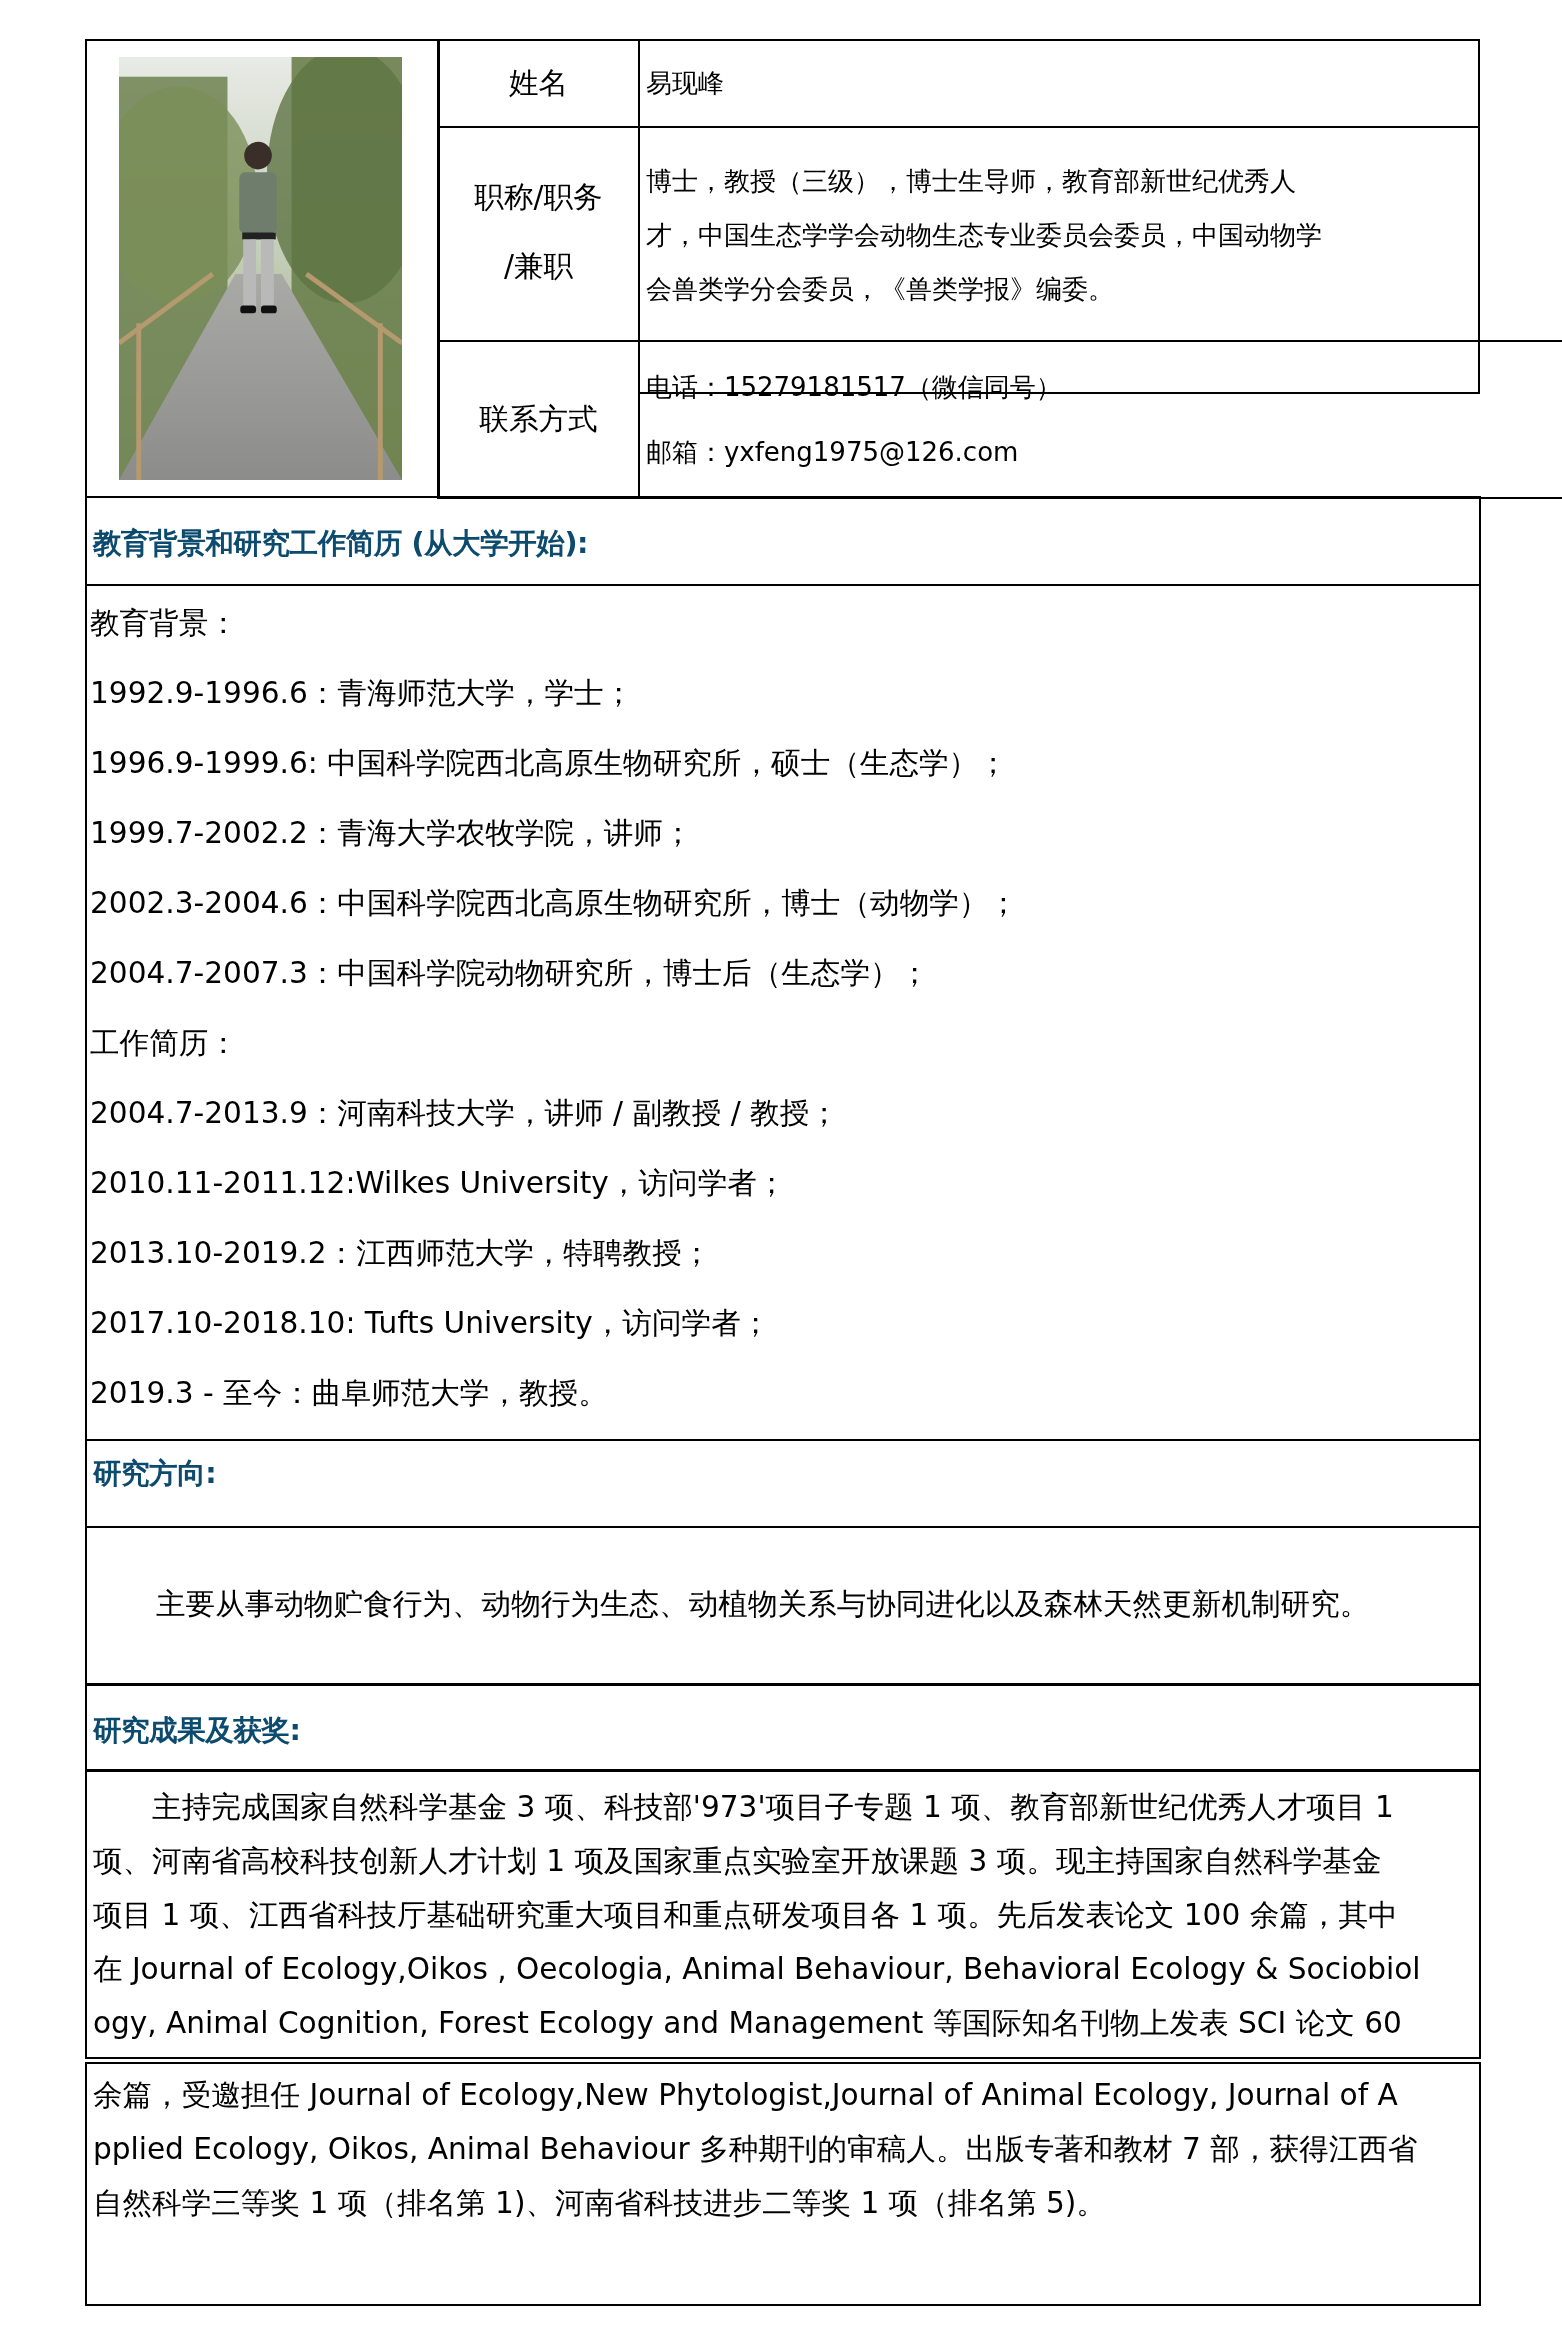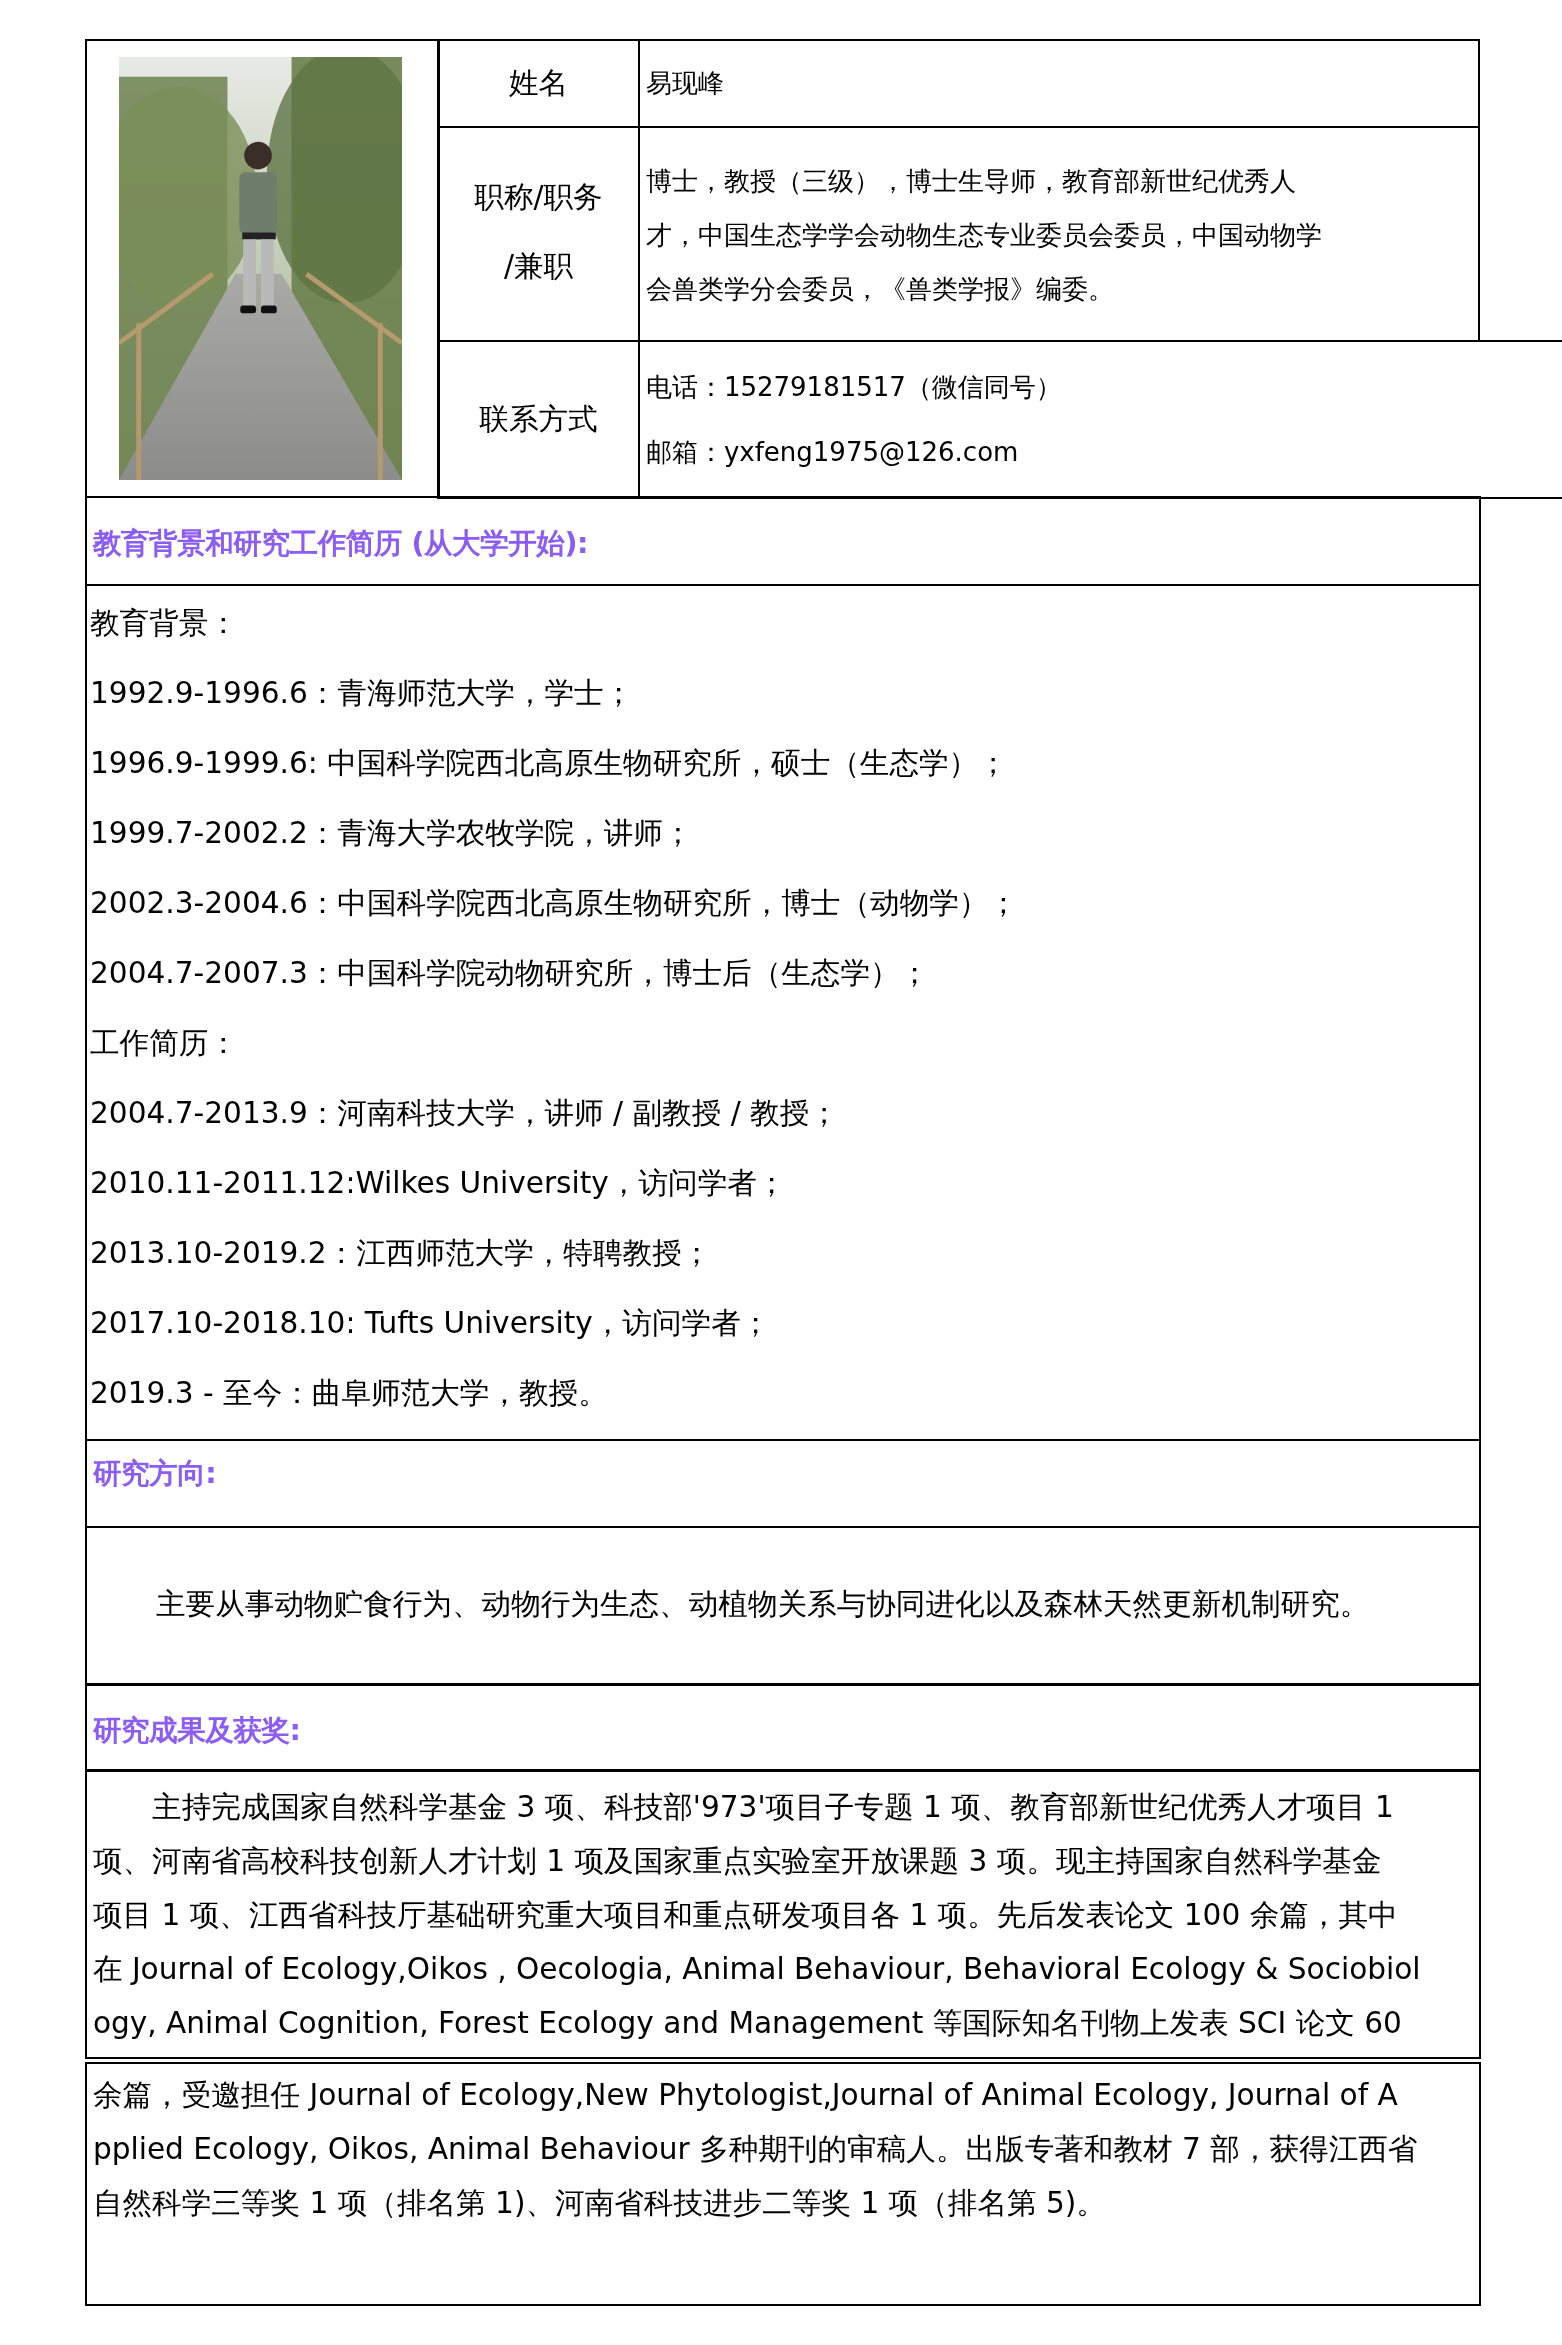--- a/index.html
+++ b/index.html
@@ -7,21 +7,21 @@
     width: 1562px; height: 2345px; position: relative; overflow: hidden;
     font-family: "DejaVu Sans", "Liberation Sans", sans-serif;
     color: #000;
   }
   .cell { border: 2px solid #000; box-sizing: border-box; position: absolute; }
   .label-text {
     font-size: 29.6px; line-height: 71px; text-align: center; width: 100%;
   }
   .value-text { font-size: 26px; line-height: 54px; padding-left: 5.9px; }
   .section-title {
-    color: #8b5cf6; font-weight: bold; font-size: 28.6px;
+    color: #0c4a6e; font-weight: bold; font-size: 28.6px;
     position: absolute; left: 5.9px; letter-spacing: -0.5px;
   }
   .body-line { font-size: 29.6px; line-height: 70px; white-space: nowrap; padding-left: 3px; }
   .para { font-size: 29.6px; line-height: 54px; padding: 0 5.9px; text-align: justify; word-break: break-all; }
   .photo { position: absolute; left: 119px; top: 57px; width: 283px; height: 423px; overflow: hidden; }
 </style>
 </head>
 <body>
 
 <div class="cell" style="left:85px; top:39px; width:355px; height:459px;"></div>
@@ -63,21 +63,21 @@
   <div class="label-text" style="line-height:85px;">姓名</div>
 </div>
 <div class="cell" style="left:638px; top:39px; width:842px; height:89px;">
   <div class="value-text" style="line-height:85px;">易现峰</div>
 </div>
 
 <div class="cell" style="left:437px; top:126px; width:203px; height:216px;">
   <div class="label-text" style="margin-top:35px; line-height:69px;">职称/职务</div>
   <div class="label-text" style="line-height:69px;">/兼职</div>
 </div>
-<div class="cell" style="left:638px; top:126px; width:842px; height:216px;">
+<div class="cell" style="left:638px; top:126px; width:842px; height:268px;">
   <div style="padding-top:25.6px;">
     <div class="value-text" style="white-space:nowrap;">博士，教授（三级），博士生导师，教育部新世纪优秀人</div>
     <div class="value-text" style="white-space:nowrap;">才，中国生态学学会动物生态专业委员会委员，中国动物学</div>
     <div class="value-text" style="white-space:nowrap;">会兽类学分会委员，《兽类学报》编委。</div>
   </div>
 </div>
 
 <div class="cell" style="left:437px; top:340px; width:203px; height:159px;">
   <div class="label-text" style="line-height:155px;">联系方式</div>
 </div>

